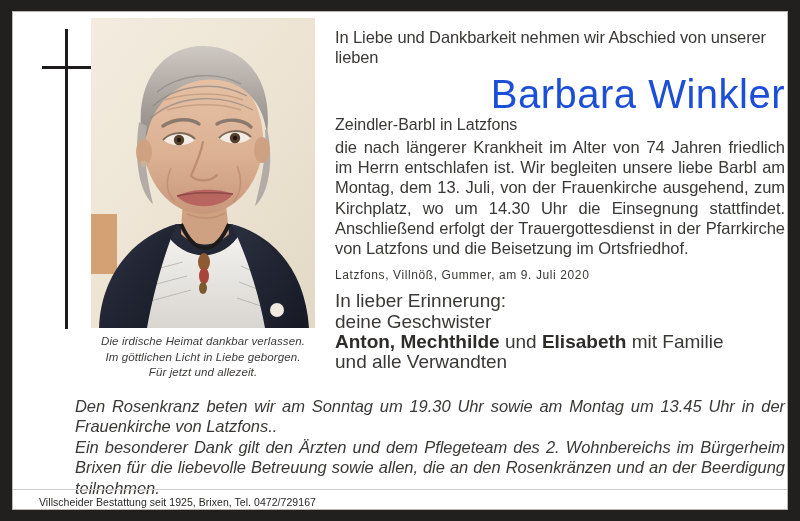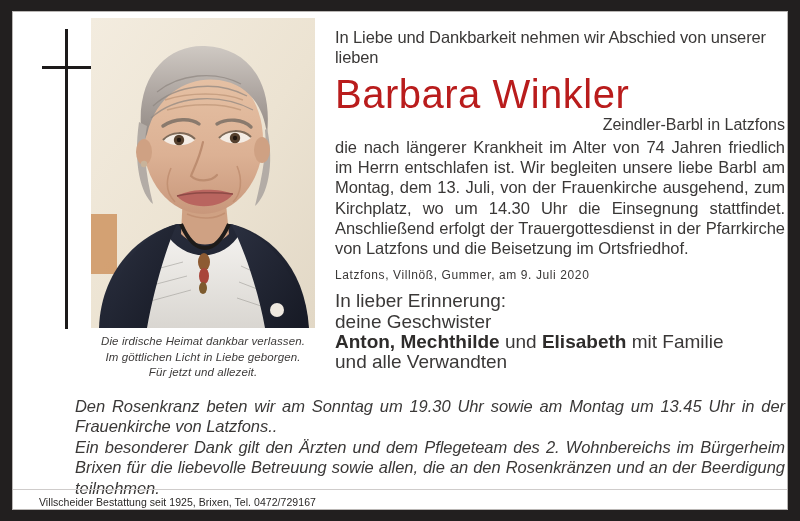--- a/index.html
+++ b/index.html
@@ -104,30 +104,30 @@
     line-height: 20px;
     letter-spacing: -.1px;
     text-align: left;
   }
 
   .name {
     font-size: 40px;
     line-height: 46px;
     font-weight: 300;
     letter-spacing: 0.5px;
-    text-align: left;
-    color: #b91c1c;
+    text-align: right;
+    color: #1d4ed8;
     margin-top: 4px;
     white-space: nowrap;
   }
 
   .nickname {
     font-size: 16px;
     line-height: 19px;
-    text-align: right;
+    text-align: left;
     color: #3a3837;
     margin-top: -2px;
   }
 
   .body-just {
     font-size: 16.5px;
     line-height: 20.2px;
     text-align: justify;
     text-align-last: left;
     margin-top: 3px;

